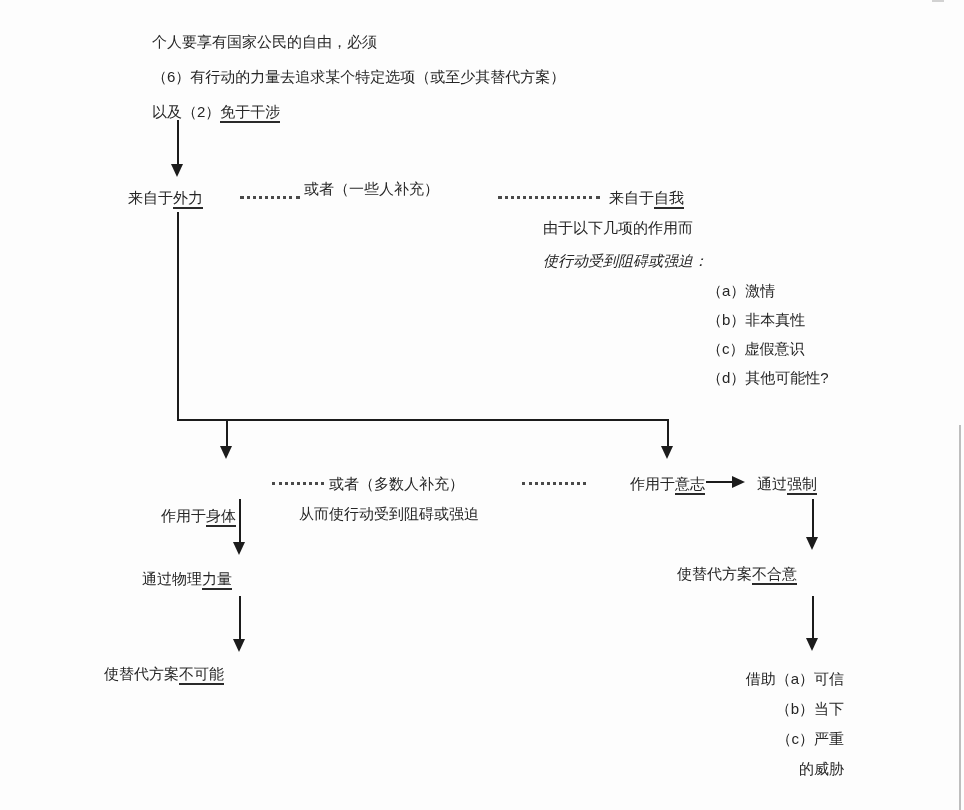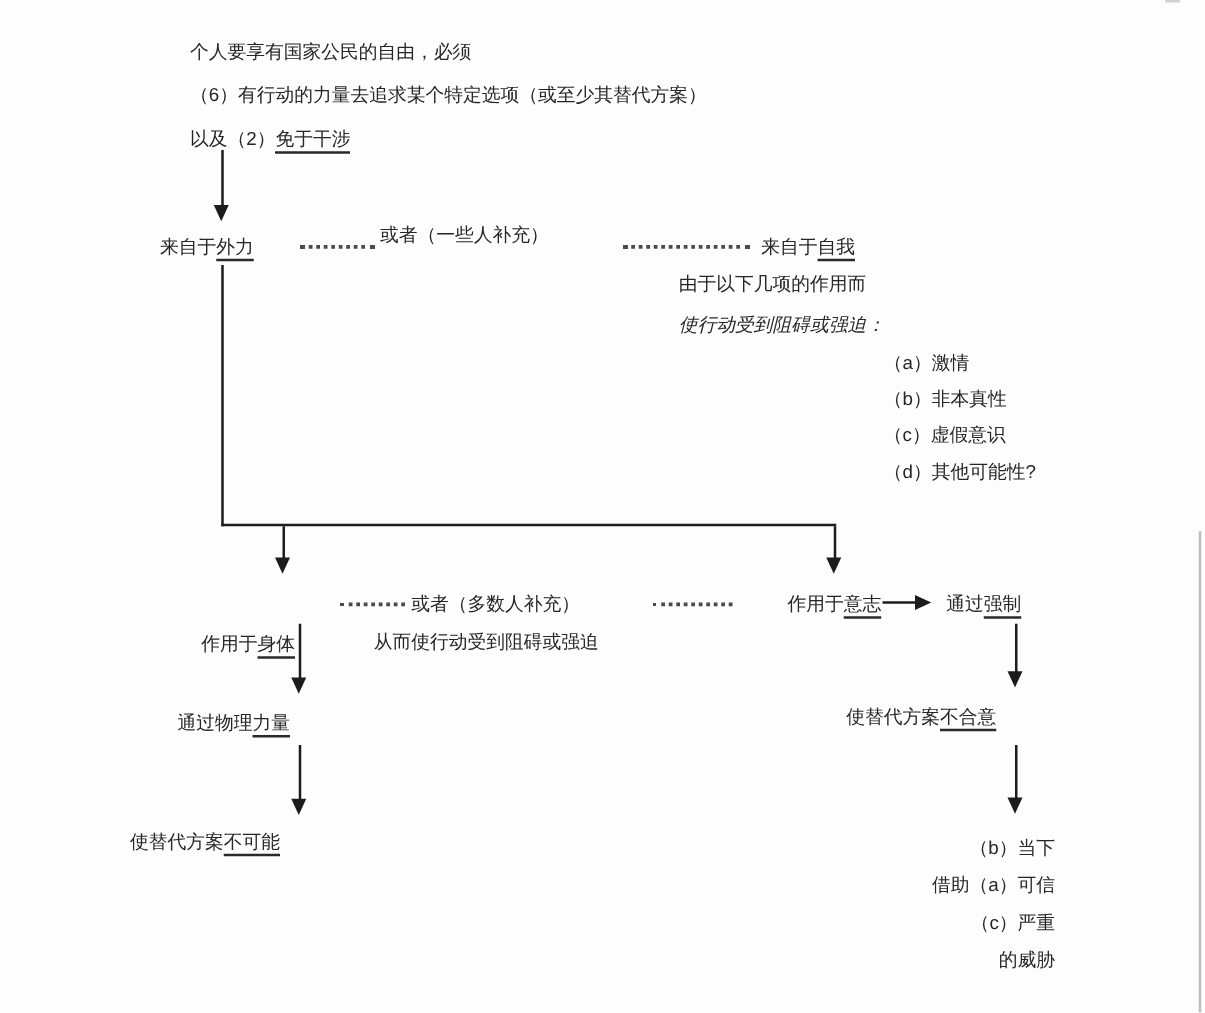--- a/index.html
+++ b/index.html
@@ -102,22 +102,22 @@
   <div class="vline" style="left:239px;top:596px;height:44px;"></div>
   <div class="arrow-down" style="left:233px;top:639px;"></div>
   <div class="node" style="left:104px;top:660px;"><span>使替代方案</span><span class="u">不可能</span></div>
 
   <div class="vline" style="left:812px;top:499px;height:39px;"></div>
   <div class="arrow-down" style="left:806px;top:537px;"></div>
   <div class="node" style="left:677px;top:560px;"><span>使替代方案</span><span class="u">不合意</span></div>
   <div class="vline" style="left:812px;top:596px;height:43px;"></div>
   <div class="arrow-down" style="left:806px;top:638px;"></div>
   <div class="node textblock" id="threats">
+    <div>借助（a）可信</div>
     <div>（b）当下</div>
-    <div>借助（a）可信</div>
     <div>（c）严重</div>
     <div>的威胁</div>
   </div>
 
   <div class="scan-edge" style="left:959px;top:425px;width:2px;height:385px;opacity:.75;"></div>
   <div class="scan-edge" style="left:932px;top:0;width:12px;height:2px;opacity:.5;"></div>
 
 </div>
 
 </body></html>

